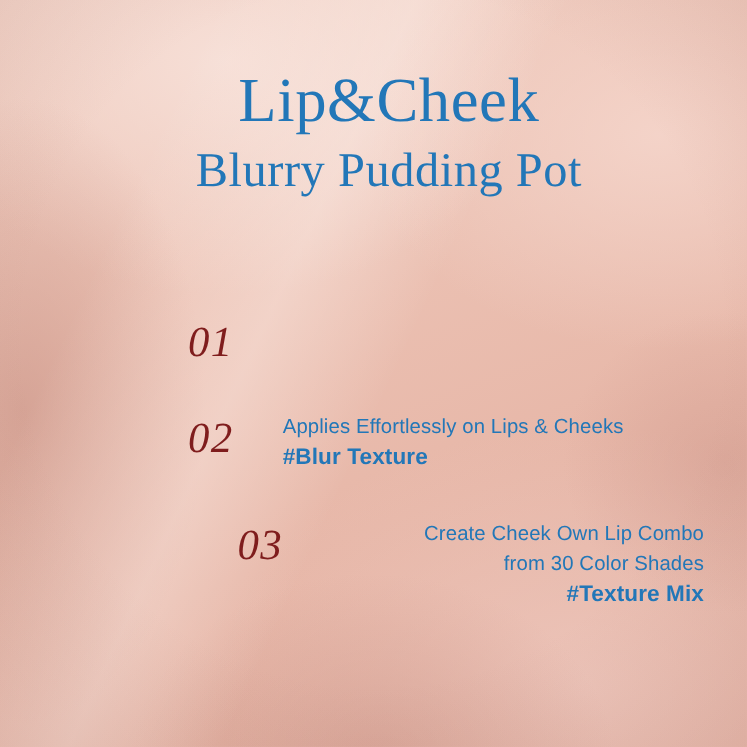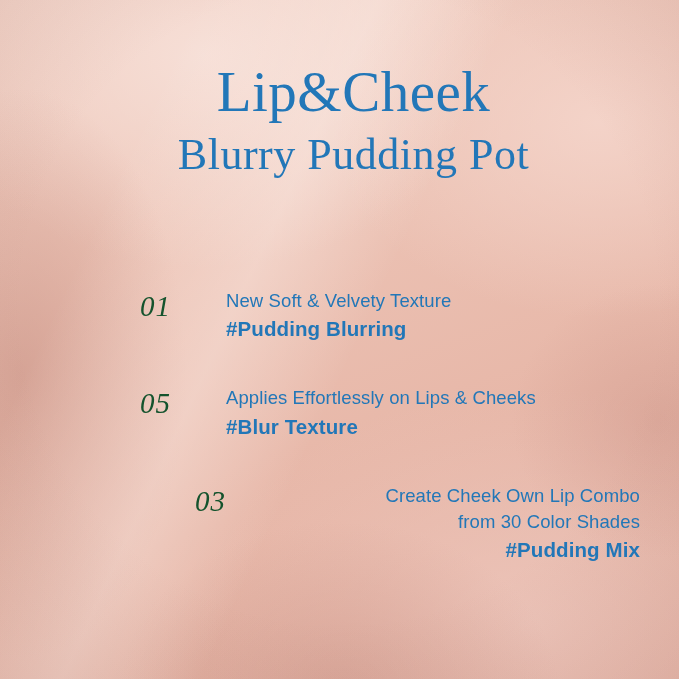--- a/index.html
+++ b/index.html
@@ -106,27 +106,28 @@
     align-items: flex-start;
     margin-bottom: 44px;
   }
   .feature:last-child {
     margin-bottom: 0;
     text-align: right;
   }
   .feature-num {
     width: 86px;
     flex: 0 0 86px;
-    color: #14532d;
+    color: #7f1d1d;
     font-family: "Liberation Serif", serif;
     font-style: italic;
-    font-size: 29px;
+    font-size: 39px;
     line-height: 1;
     padding-top: 4px;
     letter-spacing: 1px;
+    margin-left: 31px;
   }
   .feature-text {
     flex: 1 1 auto;
     color: #2277b8;
   }
   .feature-desc {
     font-size: 18.5px;
     line-height: 1.42;
     letter-spacing: 0.1px;
     display: block;
@@ -158,39 +159,35 @@
 
     <div class="title-block">
       <span class="title-line-1">Lip&amp;Cheek</span>
       <span class="title-line-2">Blurry Pudding Pot</span>
     </div>
 
     <div class="features">
 
       <div class="feature">
         <div class="feature-num">01</div>
-        <div class="feature-text">
-          <span class="feature-desc">New Soft &amp; Velvety Texture</span>
-          <span class="feature-tag">#Pudding Blurring</span>
-        </div>
       </div>
 
       <div class="feature">
-        <div class="feature-num">05</div>
+        <div class="feature-num">02</div>
         <div class="feature-text">
           <span class="feature-desc">Applies Effortlessly on Lips &amp; Cheeks</span>
           <span class="feature-tag">#Blur Texture</span>
         </div>
       </div>
 
       <div class="feature">
         <div class="feature-num">03</div>
         <div class="feature-text">
           <span class="feature-desc">Create Cheek Own Lip Combo</span>
           <span class="feature-desc">from 30 Color Shades</span>
-          <span class="feature-tag">#Pudding Mix</span>
+          <span class="feature-tag">#Texture Mix</span>
         </div>
       </div>
 
     </div>
 
   </div>
 </div>
 
 </body></html>

